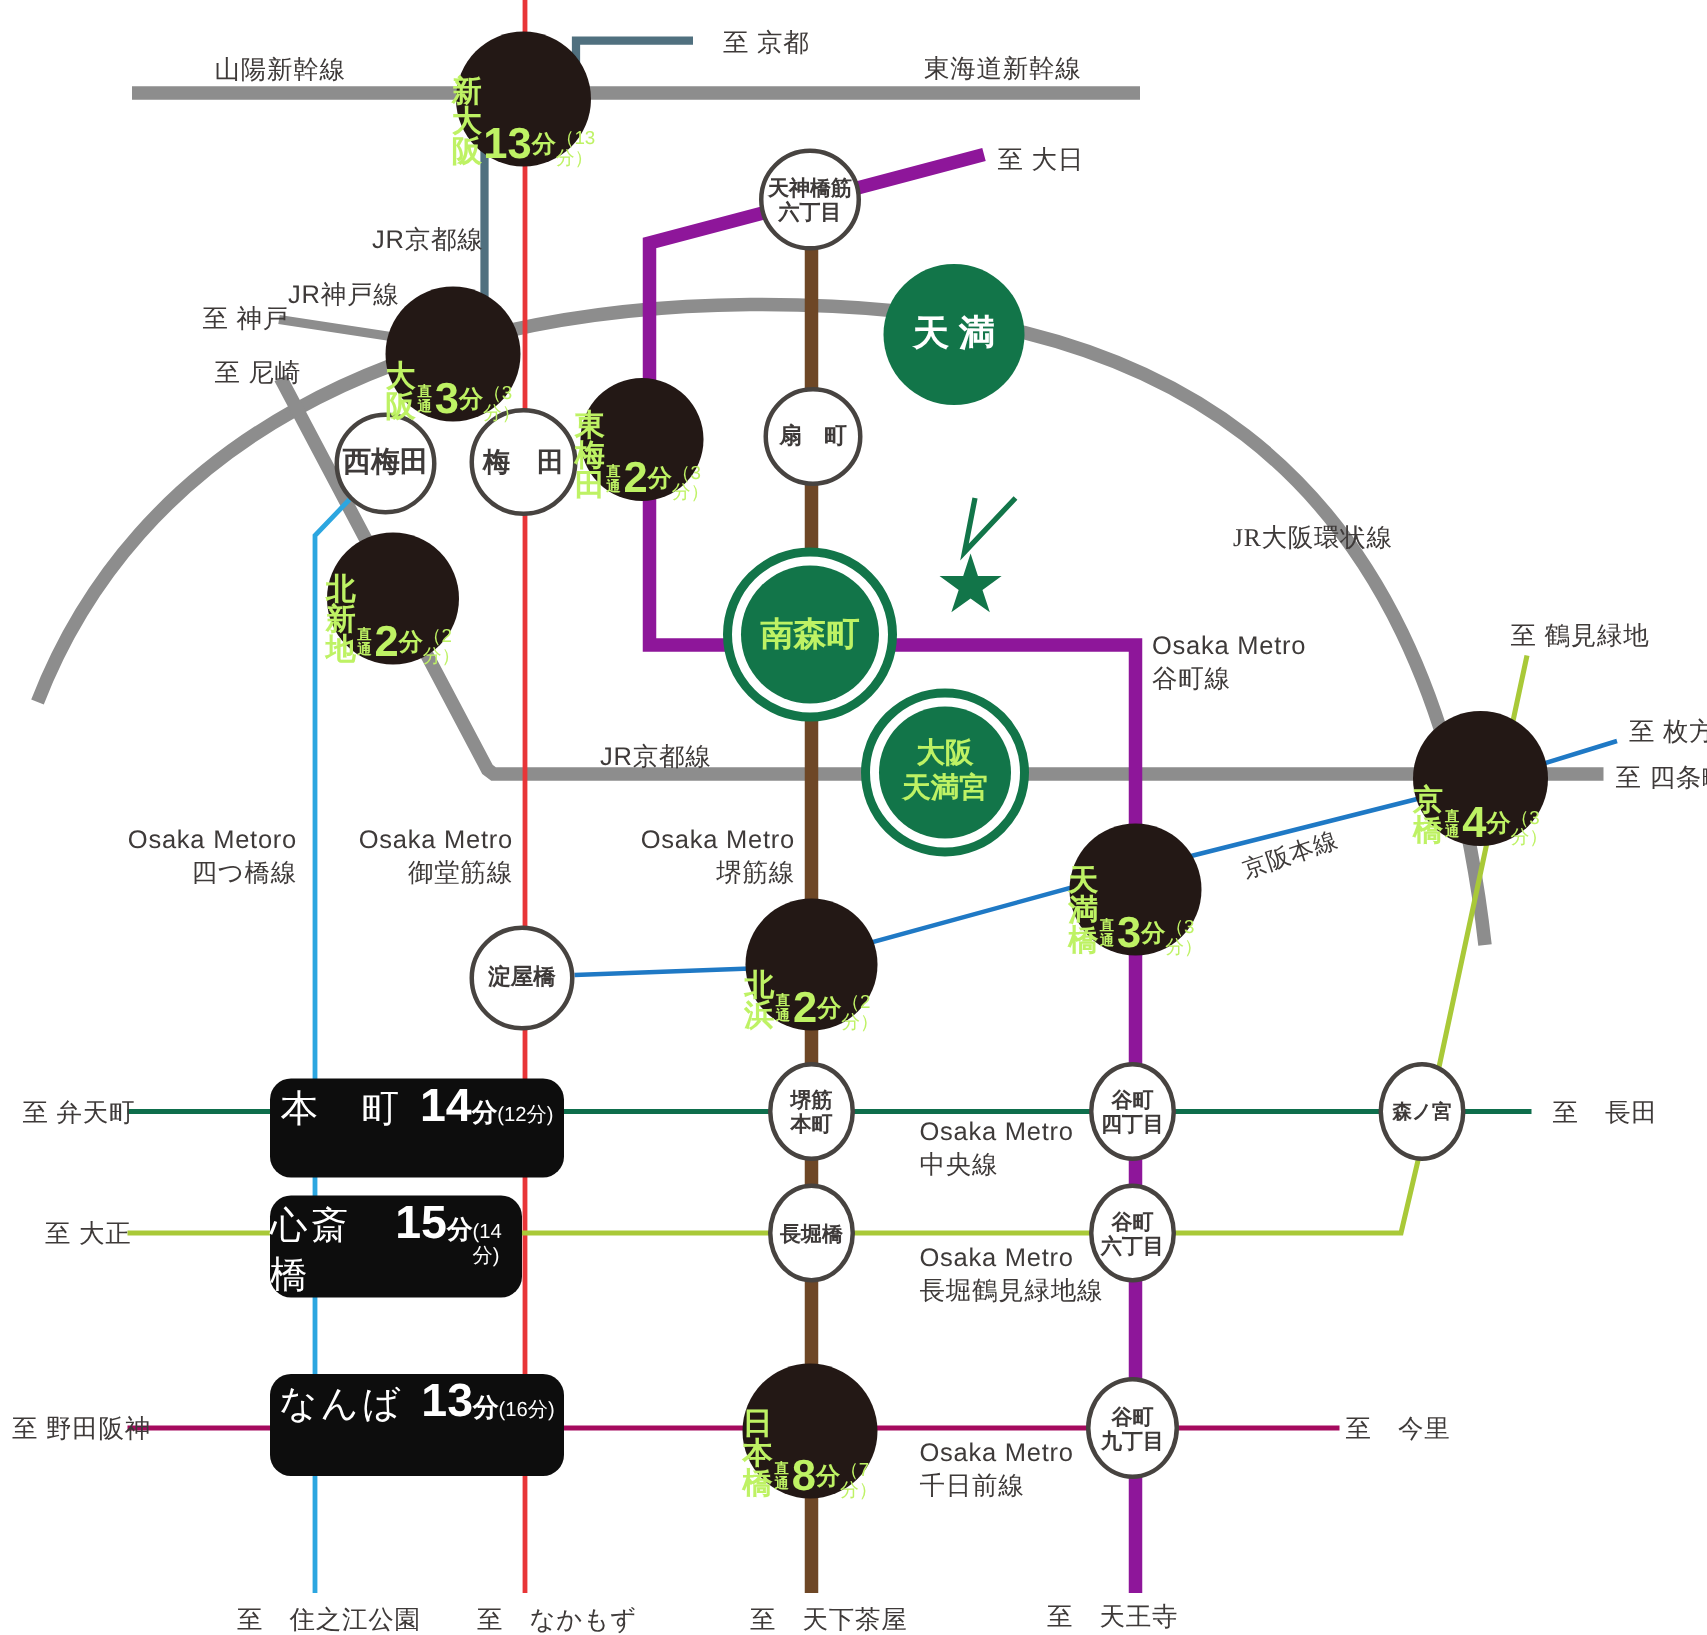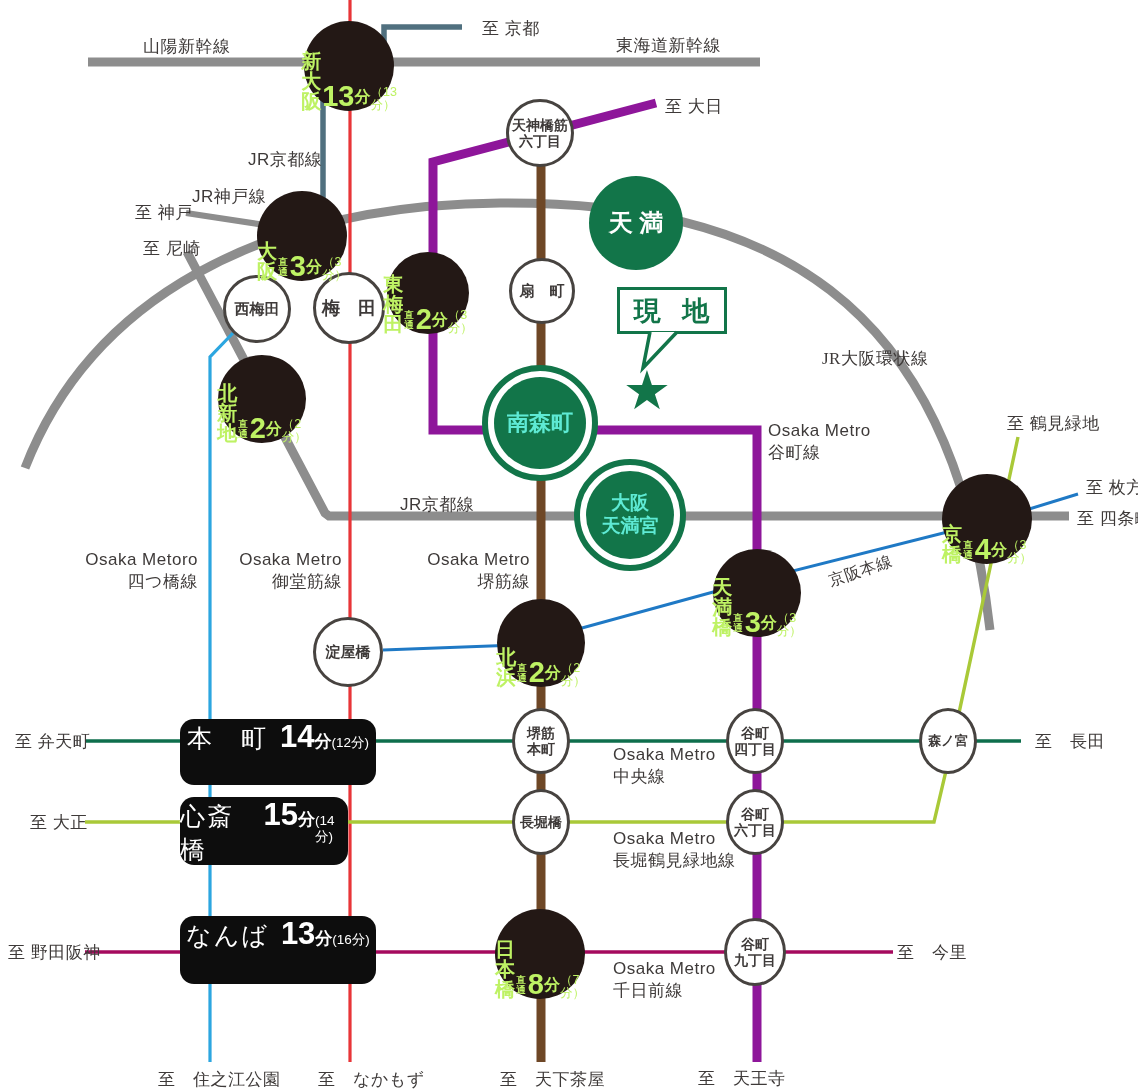--- a/index.html
+++ b/index.html
@@ -31,21 +31,21 @@
   .st-black .paren{font-size:12.5px;margin-top:2px;}
   .st-green{
     position:absolute;z-index:4;border-radius:50%;color:#fff;display:flex;align-items:center;
     justify-content:center;text-align:center;font-weight:bold;line-height:1.2;white-space:pre-line;
   }
   .st-ring{
     position:absolute;z-index:4;border-radius:50%;background:#fff;display:flex;align-items:center;
     justify-content:center;box-sizing:border-box;
   }
   .st-ring .inner{
-    border-radius:50%;color:#5eead4;display:flex;align-items:center;justify-content:center;
+    border-radius:50%;color:#bef264;display:flex;align-items:center;justify-content:center;
     text-align:center;font-weight:bold;line-height:1.2;white-space:pre-line;
   }
   .st-rect{
     position:absolute;z-index:4;background:#0d0d0d;border-radius:14px;color:#fff;
     display:flex;align-items:baseline;justify-content:center;
   }
   .st-rect .rname{font-size:25px;font-weight:normal;letter-spacing:2px;margin-right:12px;}
   .st-rect .rnum{font-size:31px;font-weight:bold;}
   .st-rect .rfun{font-size:17px;font-weight:bold;}
   .st-rect .rparen{font-size:13.5px;}
@@ -116,21 +116,21 @@
       <div class="lbl" style="left: 897px; top: 942px;">至　今里</div>
       <div class="lbl" style="left: 158px; top: 1069px;">至　住之江公園</div>
       <div class="lbl" style="left: 318px; top: 1069px;">至　なかもず</div>
       <div class="lbl" style="left: 500px; top: 1069px;">至　天下茶屋</div>
       <div class="lbl" style="left: 698px; top: 1069px; font-family: Liberation Mono, monospace;">至　天王寺</div>
     </div>
   <div id="stations-layer">
       <div class="st-white" style="font-size: 14px; left: 506px; top: 99px; width: 68px; height: 68px;">天神橋筋
 六丁目</div>
       <div class="st-white" style="font-size: 15px; left: 509px; top: 258px; width: 66px; height: 66px;">扇　町</div>
-      <div class="st-white" style="font-size: 15px; left: 223px; top: 275px; width: 68px; height: 68px;">西梅田</div>
+      <div class="st-white" style="font-size: 19px; left: 223px; top: 275px; width: 68px; height: 68px;">西梅田</div>
       <div class="st-white" style="font-size: 18px; left: 313px; top: 272px; width: 72px; height: 72px;">梅　田</div>
       <div class="st-white" style="font-size: 15px; left: 313px; top: 617px; width: 70px; height: 70px;">淀屋橋</div>
       <div class="st-white" style="font-size: 14px; left: 512px; top: 708px; width: 58px; height: 66px;">堺筋
 本町</div>
       <div class="st-white" style="font-size: 14px; left: 726px; top: 708px; width: 58px; height: 66px;">谷町
 四丁目</div>
       <div class="st-white" style="font-size: 13px; left: 919px; top: 708px; width: 58px; height: 66px;">森ノ宮</div>
       <div class="st-white" style="font-size: 14px; left: 512px; top: 789px; width: 58px; height: 66px;">長堀橋</div>
       <div class="st-white" style="font-size: 14px; left: 726px; top: 789px; width: 58px; height: 66px;">谷町
 六丁目</div>
@@ -249,23 +249,20 @@
         <span class="rparen">(14分)</span>
       </div>
       <div class="st-rect" style="left: 180px; top: 916px; width: 196px; height: 68px;">
         <span class="rname">なんば</span>
         <span class="rnum">13</span>
         <span class="rfun">分</span>
         <span class="rparen">(16分)</span>
       </div>
     </div>
 
-  <div id="genchi-bubble">
-    <span>現 地</span>
-  </div>
   <div id="genchi-star">
     <span>★</span>
   </div>
 
   <svg id="overlay-svg" width="1138" height="1090">
     <path d="M 650 332 L 643 368 L 677 332" fill="#ffffff" stroke="#127549" stroke-width="3.5"></path>
   </svg>
 </div>
 
 </body></html>

